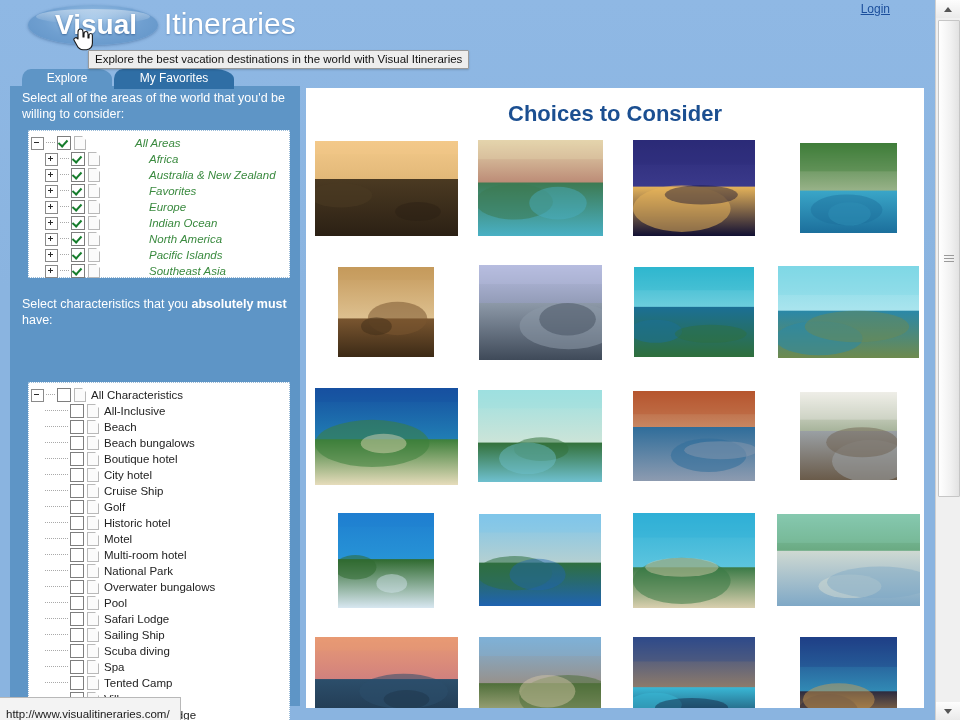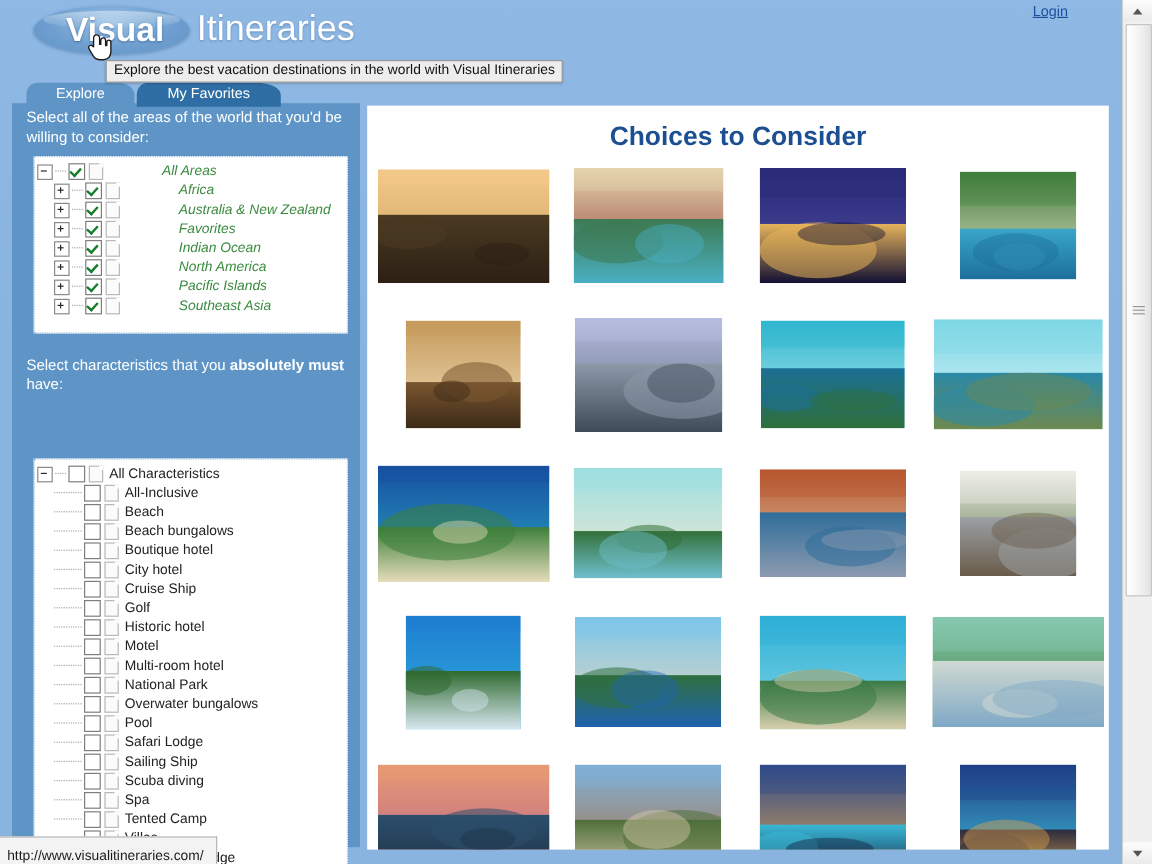--- a/index.html
+++ b/index.html
@@ -415,20 +415,27 @@
               <div class="cbx checked"></div>
               <div class="pageicon"></div>
               <span class="tlabel-green">Australia &amp; New Zealand</span>
             </div>
             <div class="tnode indent">
               <div class="expander plus"></div>
               <div class="dots"></div>
               <div class="cbx checked"></div>
               <div class="pageicon"></div>
               <span class="tlabel-green">Favorites</span>
+            </div>
+            <div class="tnode indent">
+              <div class="expander plus"></div>
+              <div class="dots"></div>
+              <div class="cbx checked"></div>
+              <div class="pageicon"></div>
+              <span class="tlabel-green">Europe</span>
             </div>
             <div class="tnode indent">
               <div class="expander plus"></div>
               <div class="dots"></div>
               <div class="cbx checked"></div>
               <div class="pageicon"></div>
               <span class="tlabel-green">Indian Ocean</span>
             </div>
             <div class="tnode indent">
               <div class="expander plus"></div>

